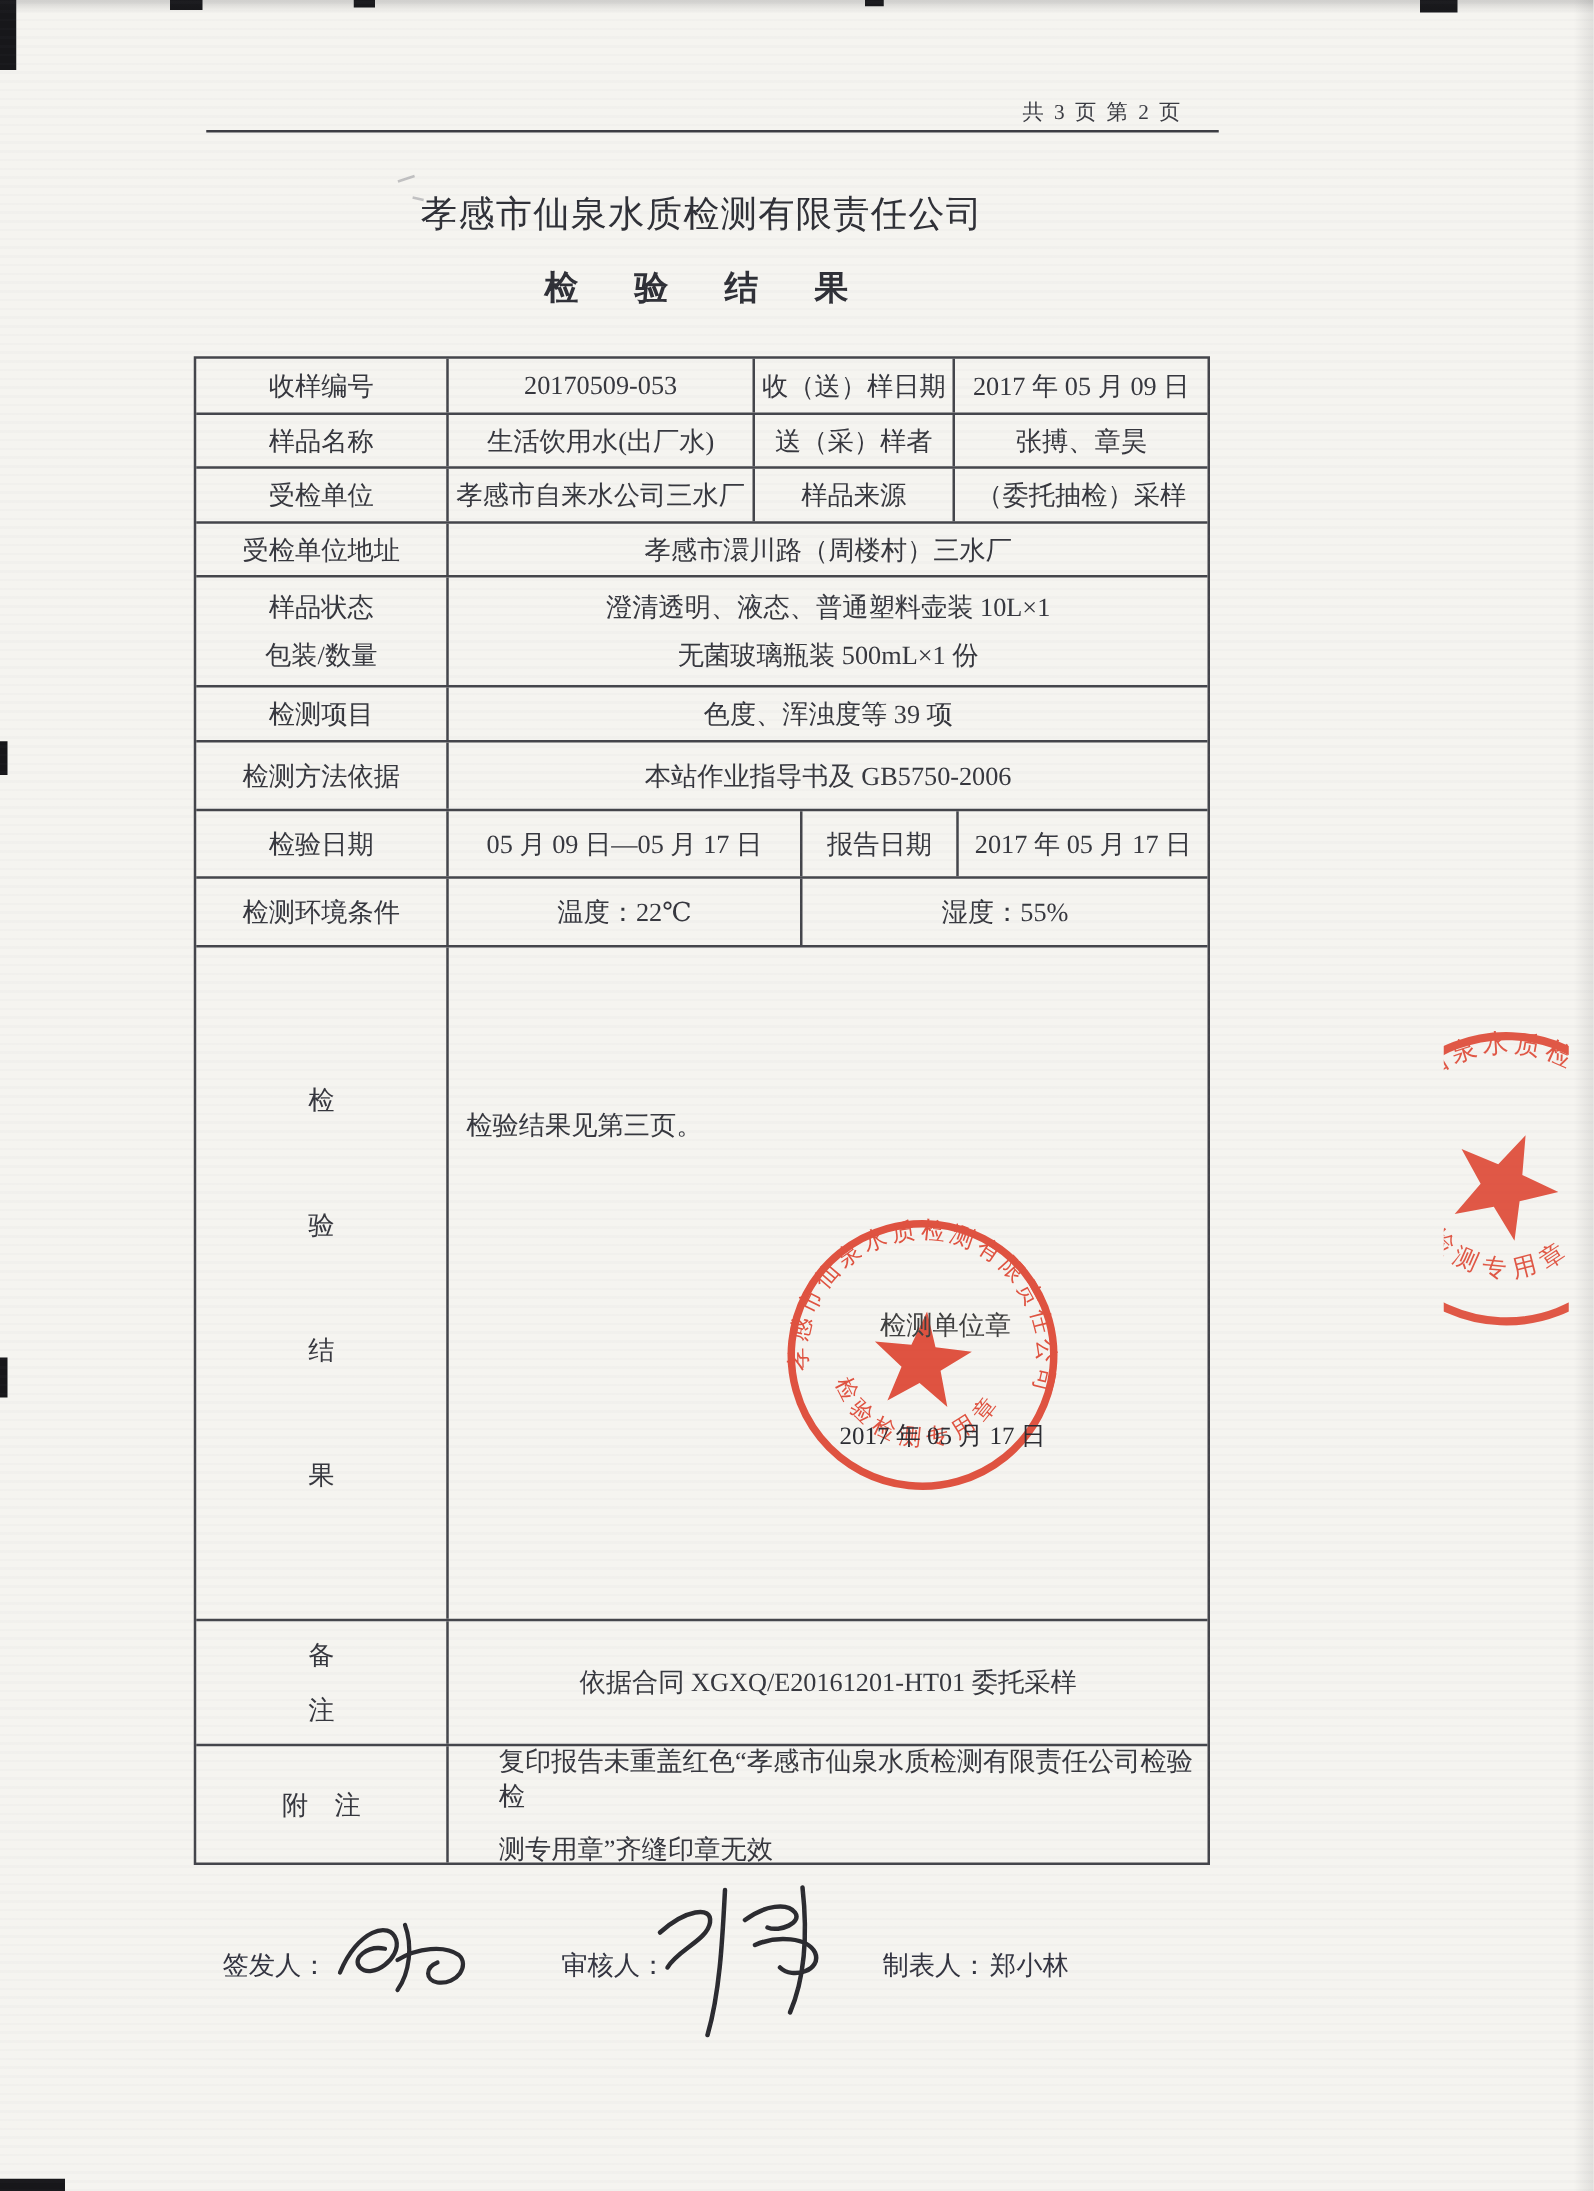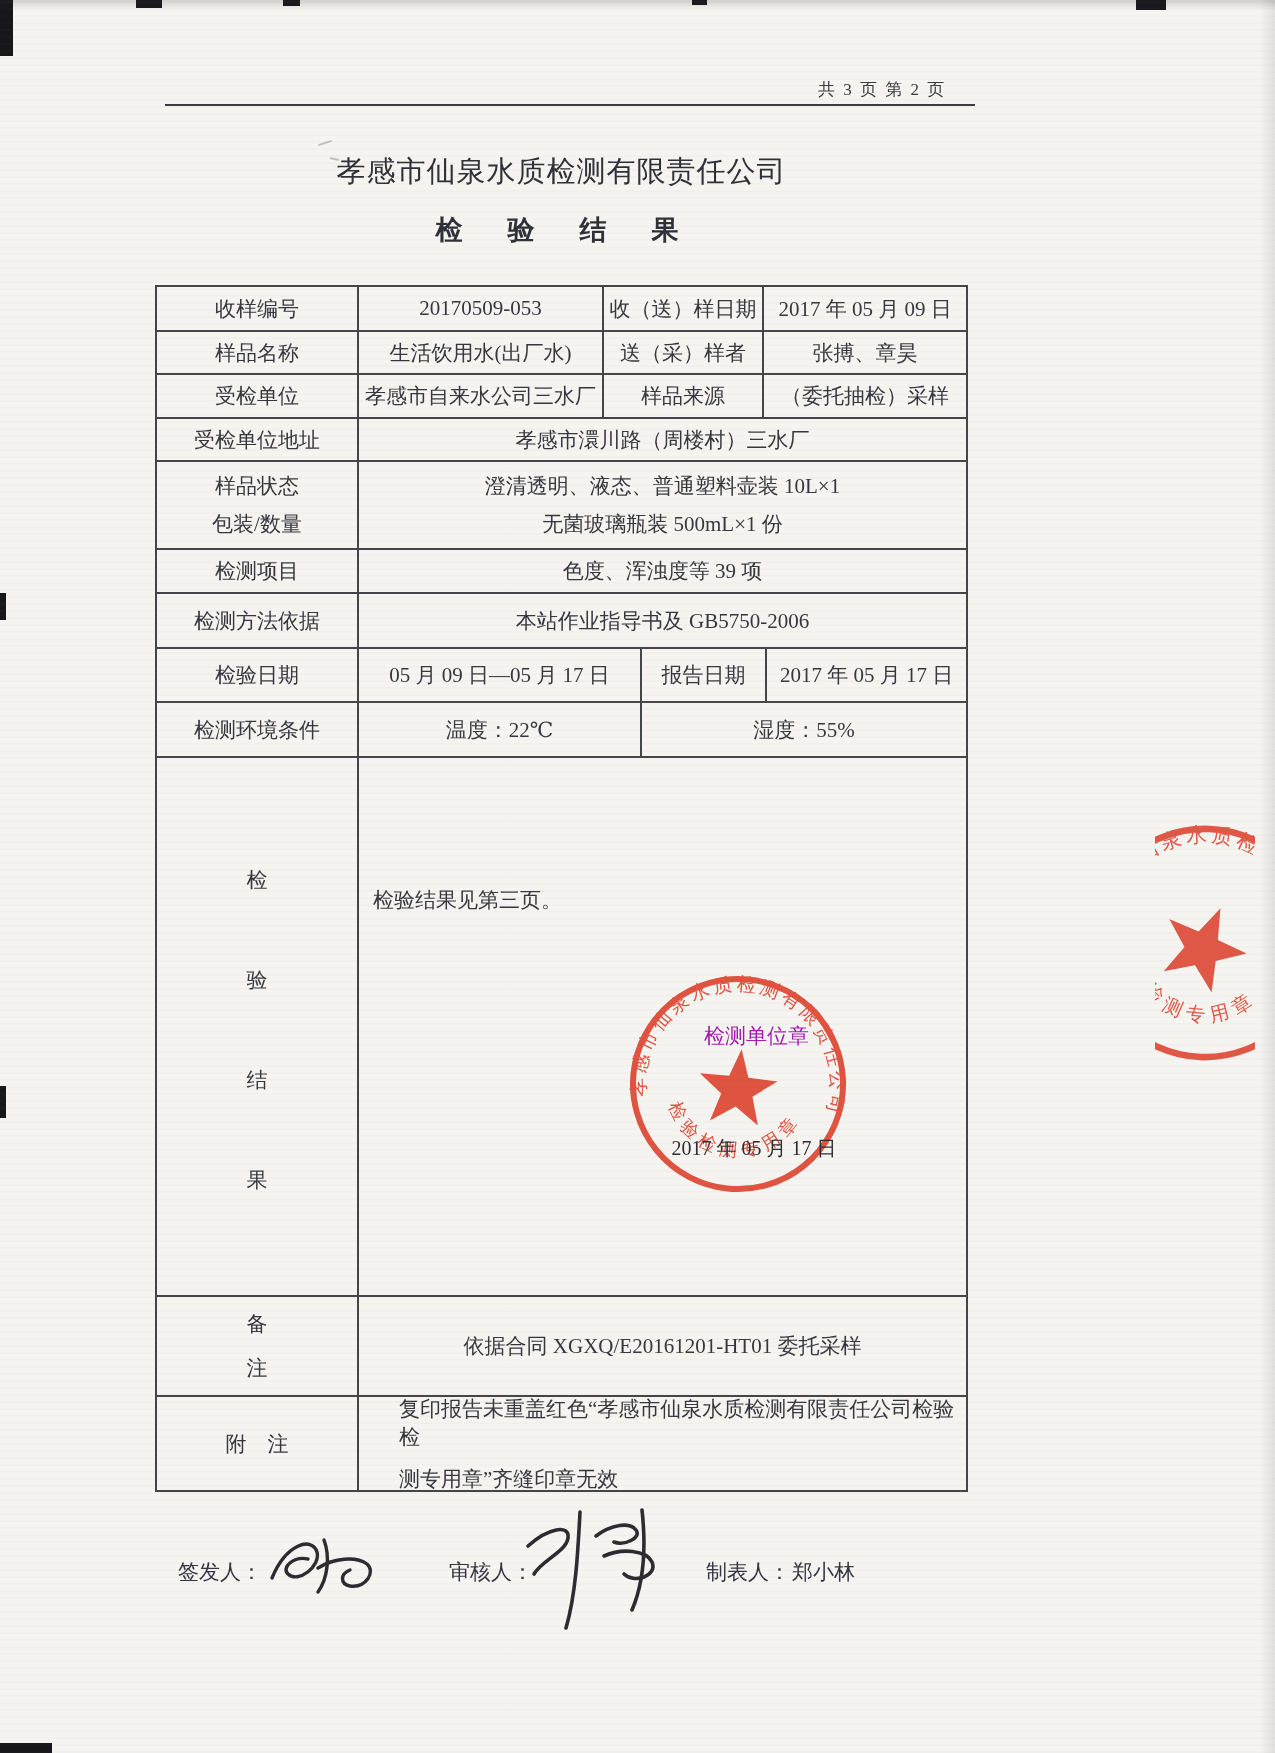--- a/index.html
+++ b/index.html
@@ -36,22 +36,22 @@
   .cell { border-right:2px solid #44454b; display:flex; align-items:center;
     justify-content:center; text-align:center; overflow:hidden; }
   .cell:last-child { border-right:none; flex:1; }
   .col2 { display:flex; flex-direction:column; align-items:center; justify-content:space-evenly; }
   .v-label { display:flex; flex-direction:column; align-items:center;
     justify-content:flex-start; padding-top:108px; gap:72px; }
   .v-label2 { display:flex; flex-direction:column; align-items:center;
     justify-content:center; gap:16px; }
   .result-cell { position:relative; display:block; }
   .result-note { position:absolute; left:14px; top:128px; font-size:21px; }
-  .stamp-caption { position:absolute; left:335px; top:264px; width:125px;
-    text-align:center; font-size:21px; color:#a21caf; z-index:3; }
+  .stamp-caption { position:absolute; left:335px; top:288px; width:125px;
+    text-align:center; font-size:21px; color:#404040; z-index:3; }
   .stamp-date { position:absolute; left:290px; top:377px; width:210px;
     text-align:center; font-size:20px; color:#2c2d33; z-index:3; }
   .seal { position:absolute; opacity:.88; }
   .seal-middle { left:264px; top:211px; transform:rotate(6deg); z-index:2; }
   .edge-seal-clip { position:absolute; left:1155px; top:816px; width:100px; height:254px;
     overflow:hidden; z-index:2; }
   .edge-seal-clip svg { position:absolute; left:-75px; top:2px; transform:rotate(24deg); opacity:.85; }
   .notes-value { display:flex; flex-direction:column; align-items:flex-start;
     justify-content:center; gap:14px; padding-left:40px; text-align:left; }
 

